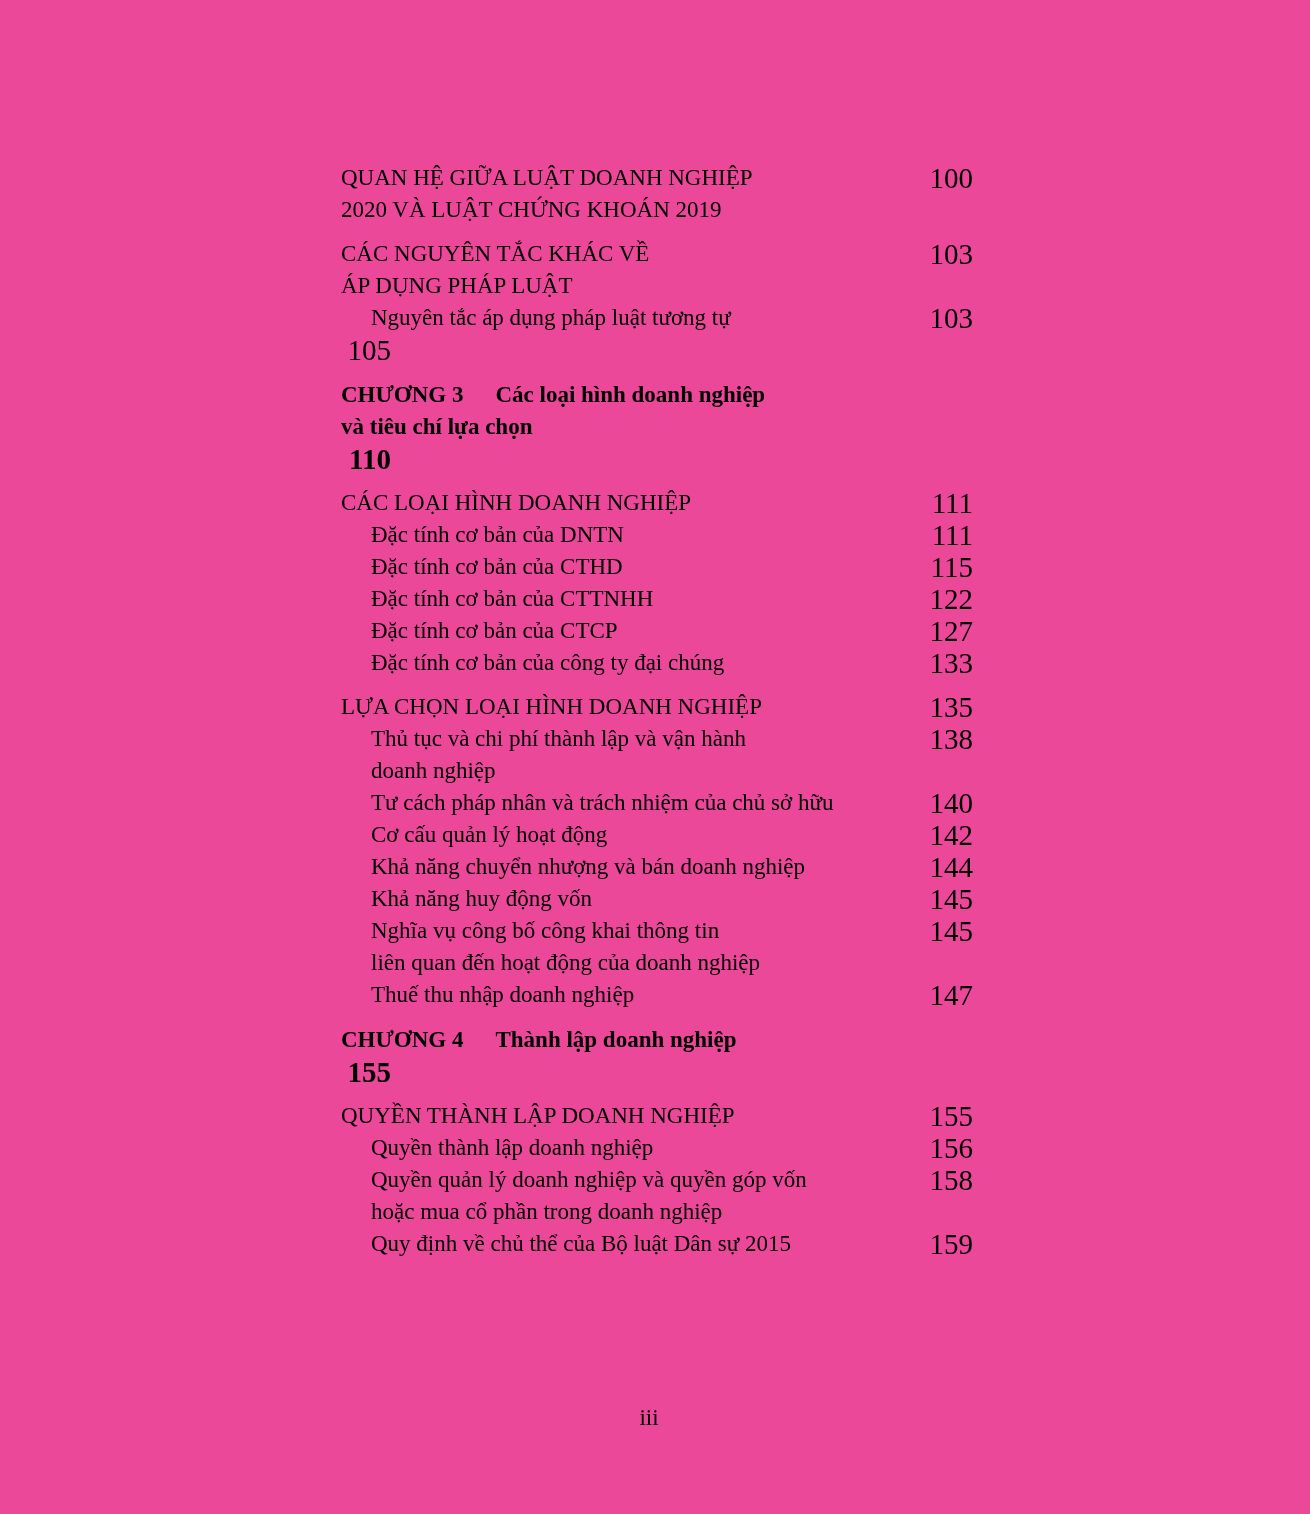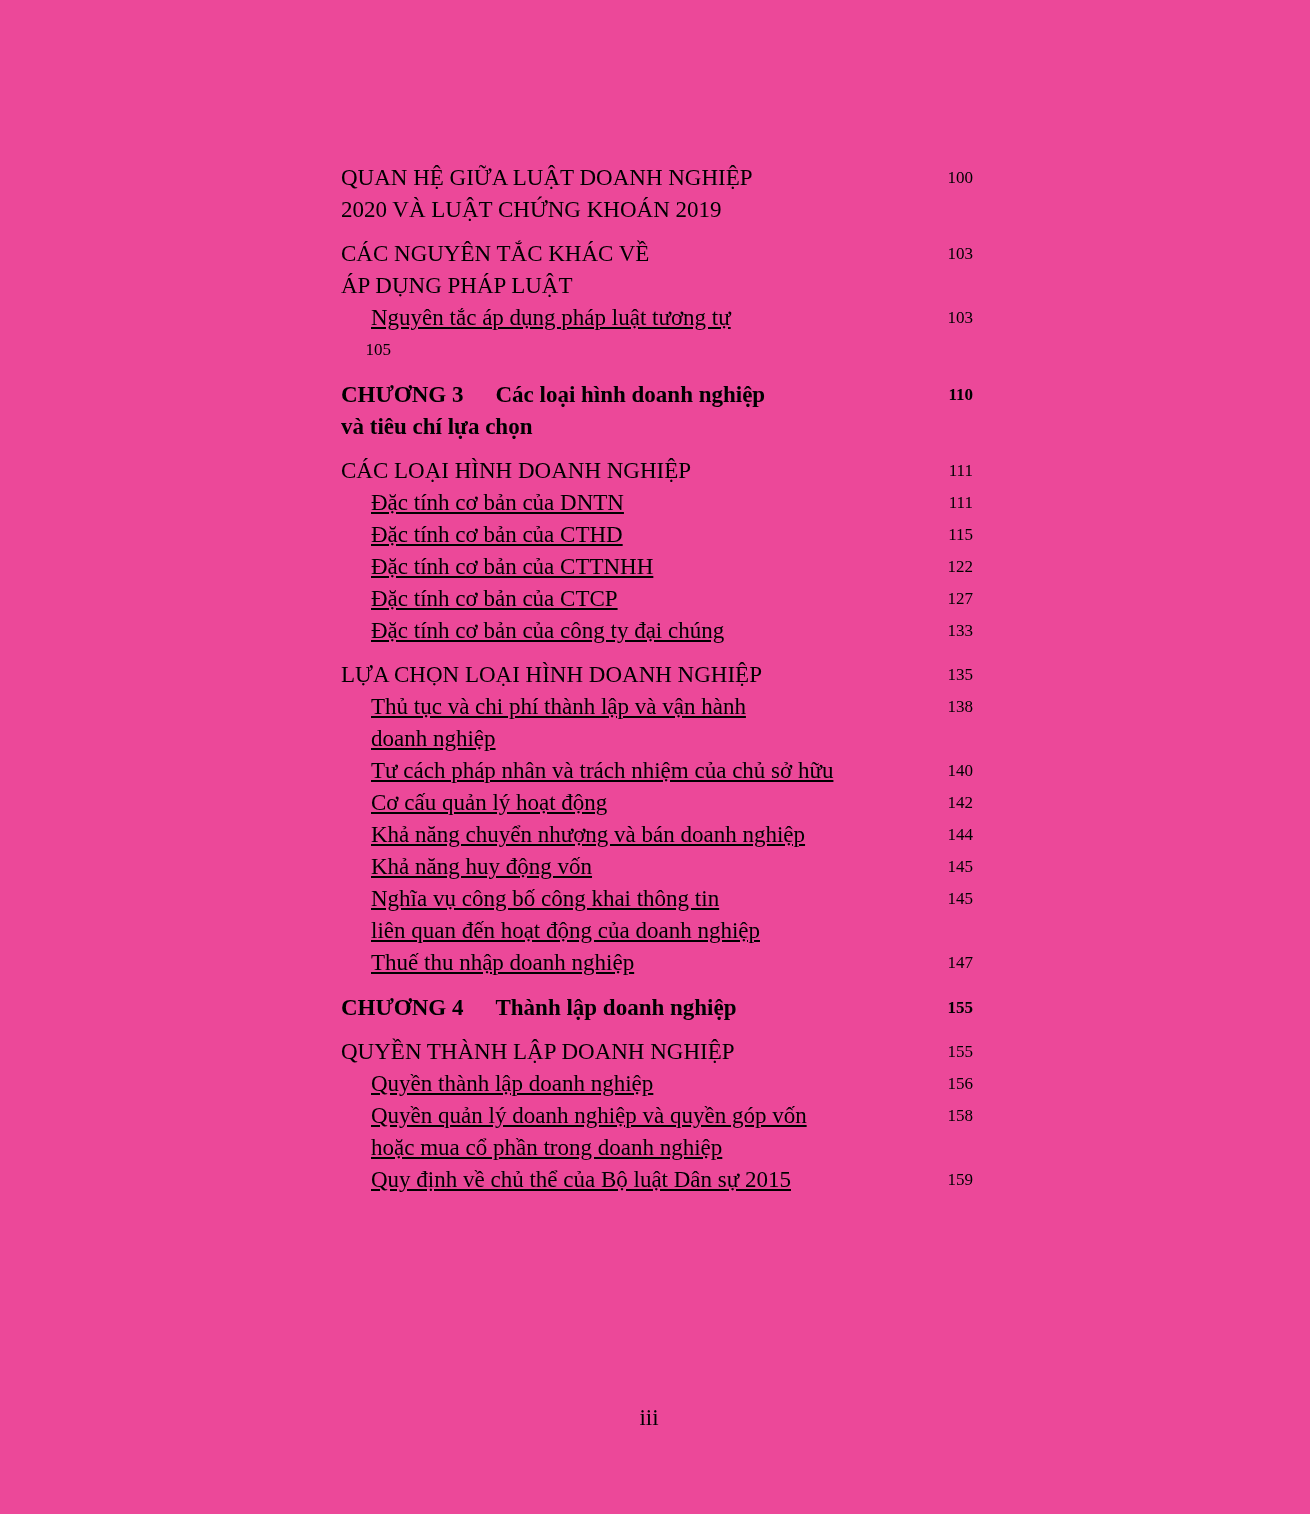--- a/index.html
+++ b/index.html
@@ -32,29 +32,29 @@
     align-items: flex-start;
   }
   .entry-text {
     font-size: 23px;
     line-height: 32px;
   }
   .entry-text .line {
     white-space: nowrap;
   }
   .entry-page {
-    font-size: 17px;
+    font-size: 29px;
     line-height: 32px;
     min-width: 50px;
     text-align: right;
     flex: 0 0 auto;
   }
   .level-section { margin-top: 12px; }
-  .level-chapter { margin-top: 13px; font-weight: bold; }
-  .level-sub .entry-text { padding-left: 30px; text-decoration: underline; }
+  .level-chapter { margin-top: 13px; font-weight: bold; flex-direction: column; }
+  .level-sub .entry-text { padding-left: 30px; }
   .chapter-label {
     display: inline-block;
     margin-right: 32px;
   }
   .footer {
     position: absolute;
     left: 0;
     right: 12px;
     top: 1402px;
     text-align: center;

